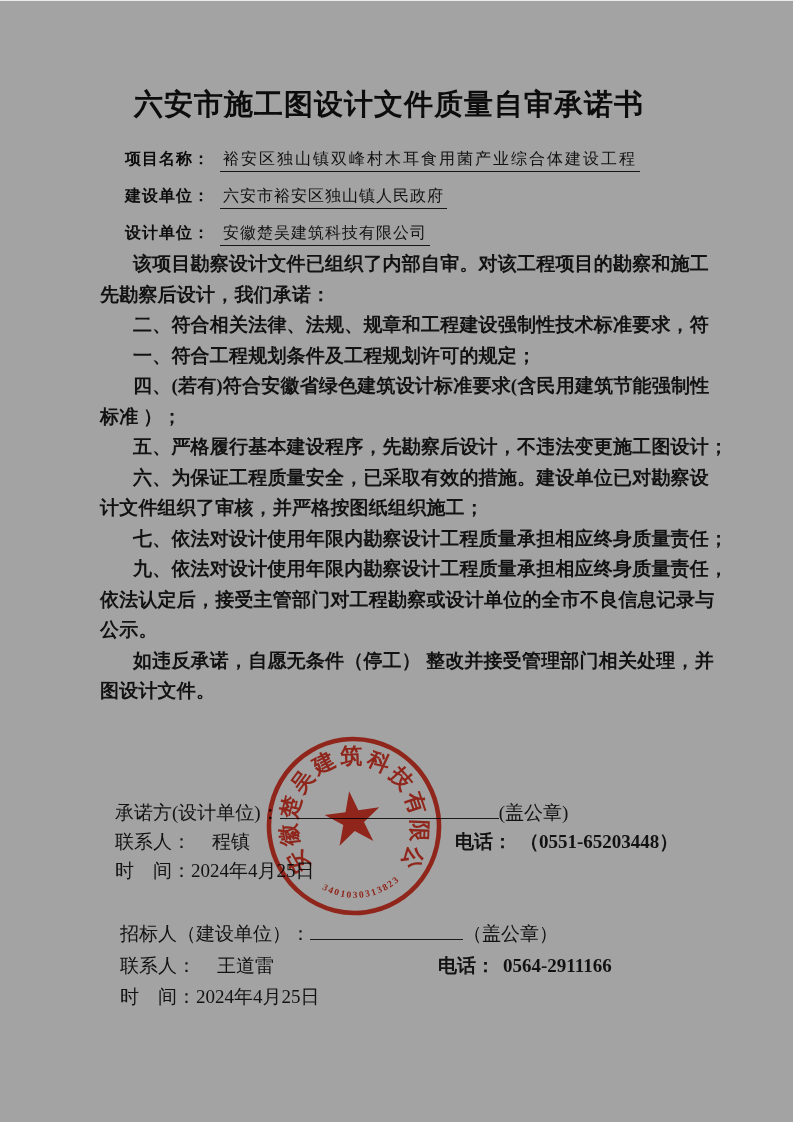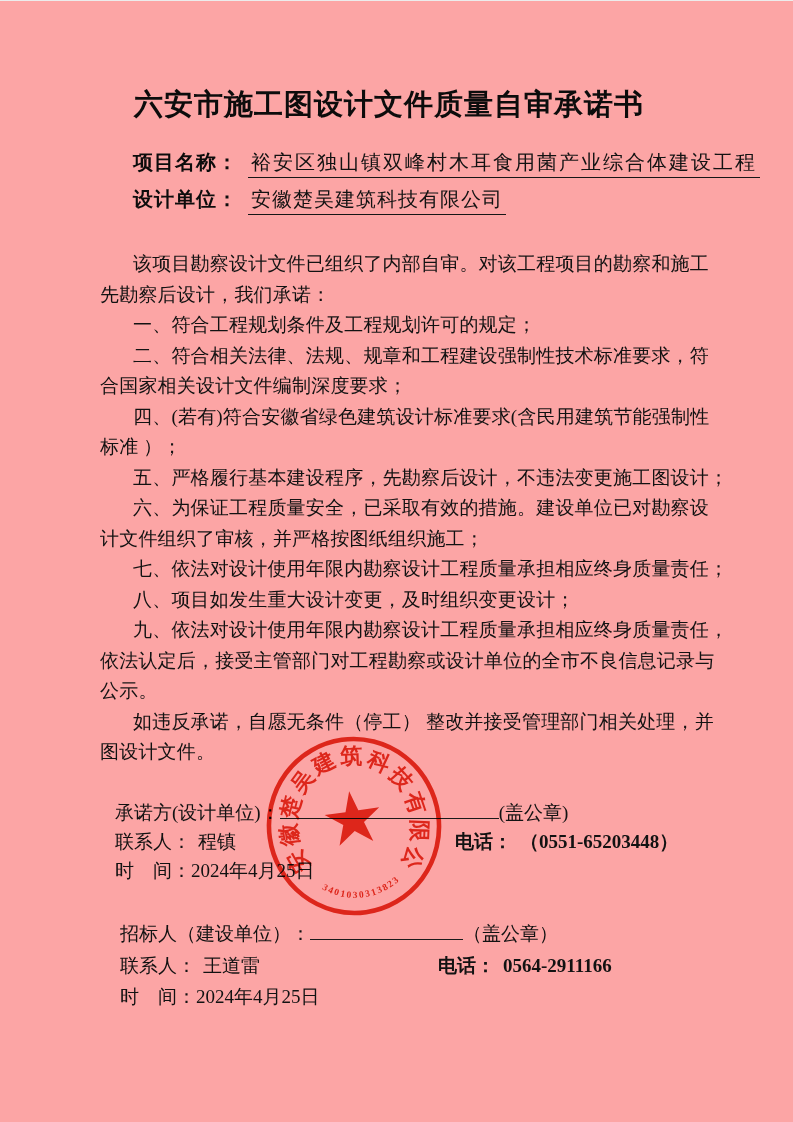--- a/index.html
+++ b/index.html
@@ -1,66 +1,66 @@
 <!DOCTYPE html>
 <html><head>
 <meta charset="utf-8">
 <style>
   html,body{margin:0;padding:0;background:#ffffff;}
   .page{
     position:relative;
     width:793px;height:1122px;
-    background:#fca5a5;
+    background:#a3a3a3;
     overflow:hidden;
     font-family:"Liberation Serif", serif;
     color:#121212;
     border-top:1px solid #ececec;
   }
   .title{
     position:absolute;top:84px;left:0;width:778px;margin:0;
     text-align:center;
     font-family:"Liberation Sans", sans-serif;
     font-weight:700;font-size:29px;letter-spacing:1px;
     color:#0c0c0c;
   }
-  .fields{position:absolute;left:133px;top:148px;font-size:20px;}
+  .fields{position:absolute;left:125px;top:148px;font-size:16px;}
   .frow{height:37px;display:flex;align-items:baseline;white-space:nowrap;}
   .flabel{
     font-family:"Liberation Sans", sans-serif;
     font-weight:700;letter-spacing:1px;color:#0c0c0c;
   }
   .fvalue{
     margin-left:10px;
     border-bottom:1px solid #161616;
     padding:0 3px 1px 3px;
     letter-spacing:1px;
   }
   .stretch{letter-spacing:2px;text-align:center;}
   .body{
     position:absolute;left:100px;top:248px;width:620px;
-    font-size:19px;line-height:30.5px;letter-spacing:0.2px;
+    font-size:19px;line-height:30.5px;letter-spacing:0.2px;font-weight:bold;
   }
   .bl{white-space:nowrap;height:30.5px;}
   .ind{padding-left:33px;}
   .sig{position:absolute;font-size:19px;white-space:nowrap;}
   .sig1{left:115px;top:797px;line-height:29px;}
   .sig2{left:120px;top:917px;line-height:31.5px;}
   .sigrow{position:relative;}
   .uline{
     display:inline-block;
     border-bottom:1.5px solid #1a1a1a;
     height:0.95em;
     vertical-align:baseline;
   }
   .u1{width:219px;}
   .u2{width:153px;}
   .phone{position:absolute;top:0;}
   .p1{left:340px;font-weight:bold;}
   .p2{left:318px;font-weight:bold;}
-  .cname{margin-left:7px;}
+  .cname{margin-left:21px;}
   .pv{margin-left:8px;}
   .stamp{
     position:absolute;left:254px;top:715px;width:200px;height:220px;
     mix-blend-mode:multiply;opacity:0.93;
     --stamp-color:#de2b18;
   }
   .stamp .ring{fill:none;stroke:var(--stamp-color);stroke-width:4.6px;}
   .stamp .ink{fill:var(--stamp-color);}
   .stamp text{
     font-family:"Liberation Serif", serif;
@@ -76,38 +76,40 @@
 <div class="page">
 
   <h1 class="title">六安市施工图设计文件质量自审承诺书</h1>
 
   <div class="fields">
     <div class="frow">
       <span class="flabel">项目名称：</span>
       <span class="fvalue stretch">裕安区独山镇双峰村木耳食用菌产业综合体建设工程</span>
     </div>
     <div class="frow">
+      <span class="flabel">建设单位：</span>
+      <span class="fvalue">六安市裕安区独山镇人民政府</span>
+    </div>
+    <div class="frow">
       <span class="flabel">设计单位：</span>
       <span class="fvalue">安徽楚吴建筑科技有限公司</span>
     </div>
   </div>
 
   <div class="body">
     <div class="bl ind">该项目勘察设计文件已组织了内部自审。对该工程项目的勘察和施工</div>
     <div class="bl">先勘察后设计，我们承诺：</div>
+    <div class="bl ind">二、符合相关法律、法规、规章和工程建设强制性技术标准要求，符</div>
     <div class="bl ind">一、符合工程规划条件及工程规划许可的规定；</div>
-    <div class="bl ind">二、符合相关法律、法规、规章和工程建设强制性技术标准要求，符</div>
-    <div class="bl">合国家相关设计文件编制深度要求；</div>
     <div class="bl ind">四、(若有)符合安徽省绿色建筑设计标准要求(含民用建筑节能强制性</div>
     <div class="bl">标准 ）；</div>
     <div class="bl ind">五、严格履行基本建设程序，先勘察后设计，不违法变更施工图设计；</div>
     <div class="bl ind">六、为保证工程质量安全，已采取有效的措施。建设单位已对勘察设</div>
     <div class="bl">计文件组织了审核，并严格按图纸组织施工；</div>
     <div class="bl ind">七、依法对设计使用年限内勘察设计工程质量承担相应终身质量责任；</div>
-    <div class="bl ind">八、项目如发生重大设计变更，及时组织变更设计；</div>
     <div class="bl ind">九、依法对设计使用年限内勘察设计工程质量承担相应终身质量责任，</div>
     <div class="bl">依法认定后，接受主管部门对工程勘察或设计单位的全市不良信息记录与</div>
     <div class="bl">公示。</div>
     <div class="bl ind">如违反承诺，自愿无条件（停工） 整改并接受管理部门相关处理，并</div>
     <div class="bl">图设计文件。</div>
   </div>
 
   <div class="sig sig1">
     <div class="sigrow">
       <span>承诺方(设计单位)：</span><span class="uline u1"></span><span>(盖公章)</span>

